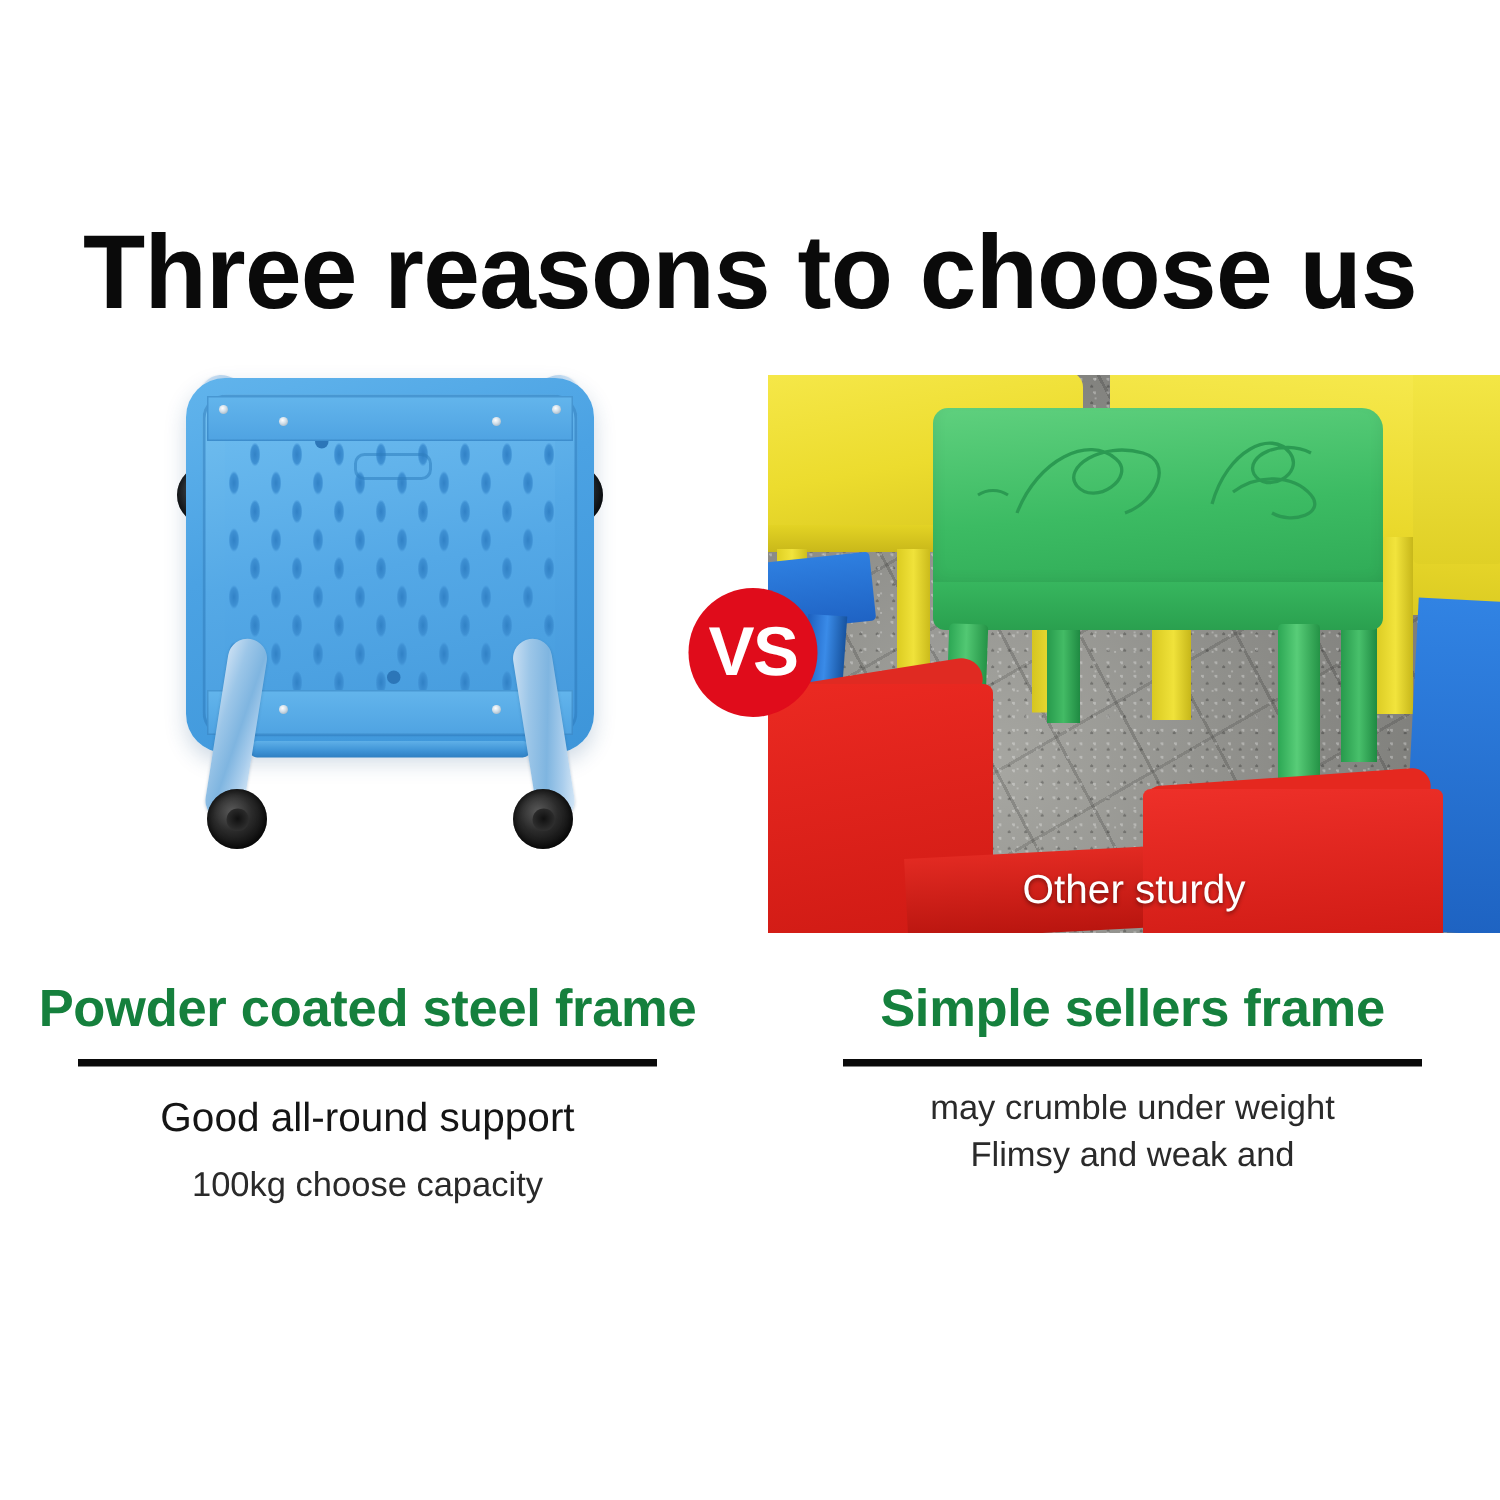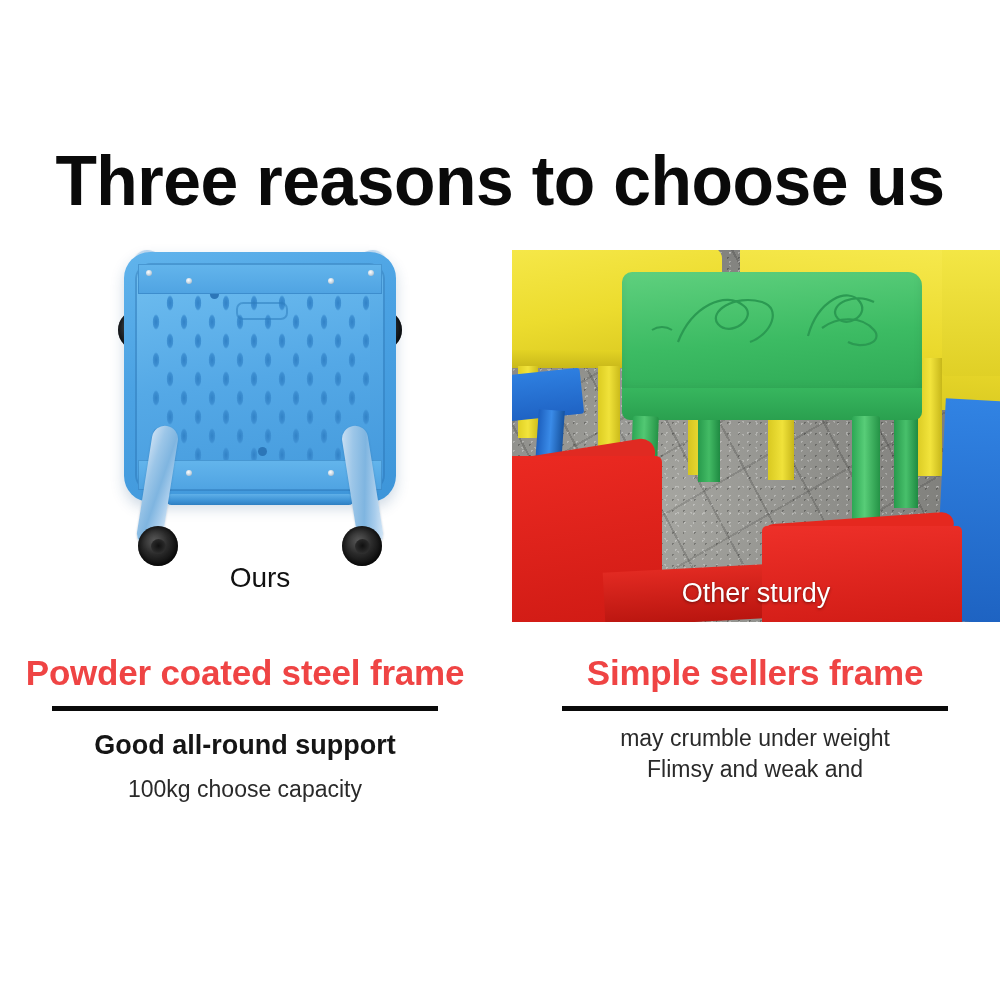--- a/index.html
+++ b/index.html
@@ -460,35 +460,35 @@
   }
   .col-left  { left: 0px; }
   .col-right { left: 510px; }
 
   .col-title {
     text-align: center;
     font-family: "Liberation Sans Narrow", "Liberation Sans", sans-serif;
     font-weight: 700;
     font-size: 35px;
     line-height: 42px;
-    color: #ef4444;
+    color: #15803d;
     letter-spacing: -0.2px;
     white-space: nowrap;
   }
   .rule {
     margin: 12px auto 0 auto;
     width: 386px;
     height: 5px;
     background: #0a0a0a;
   }
   .col-sub {
     margin-top: 18px;
     text-align: center;
     font-size: 27px;
-    font-weight: 700;
+    font-weight: 400;
     color: #151515;
     line-height: 33px;
   }
   .col-body {
     margin-top: 12px;
     text-align: center;
     font-size: 23px;
     font-weight: 400;
     color: #2a2a2a;
     line-height: 31px;
@@ -534,21 +534,20 @@
       </div>
 
       <div class="brace"></div>
       <div class="leg leg-fl"></div>
       <div class="leg leg-fr"></div>
       <div class="foot foot-fl"></div>
       <div class="foot foot-fr"></div>
     </div>
   </div>
 
-  <div class="ours-label">Ours</div>
 
   <div class="photo">
     <div class="ground"></div>
     <div class="grain"></div>
 
     <div class="ytable-left"></div>
     <div class="ytable-left-edge"></div>
     <div class="ytable-right"></div>
     <div class="ychair-back"></div>
     <div class="yleg-a"></div>
@@ -579,20 +578,23 @@
     <div class="rchair-a">
       
     </div>
     <div class="rchair-edge"></div>
     <div class="rchair-b-back"></div>
     <div class="rchair-b"></div>
 
     <div class="other-sellers">Other sturdy</div>
   </div>
 
+  <div class="vs-badge">
+    <span>VS</span>
+  </div>
 
   <div class="col col-left">
     <div class="col-title">Powder coated steel frame</div>
     <div class="rule"></div>
     <div class="col-sub">Good all-round support</div>
     <div class="col-body">
       <div>100kg choose capacity</div>
     </div>
   </div>
 

